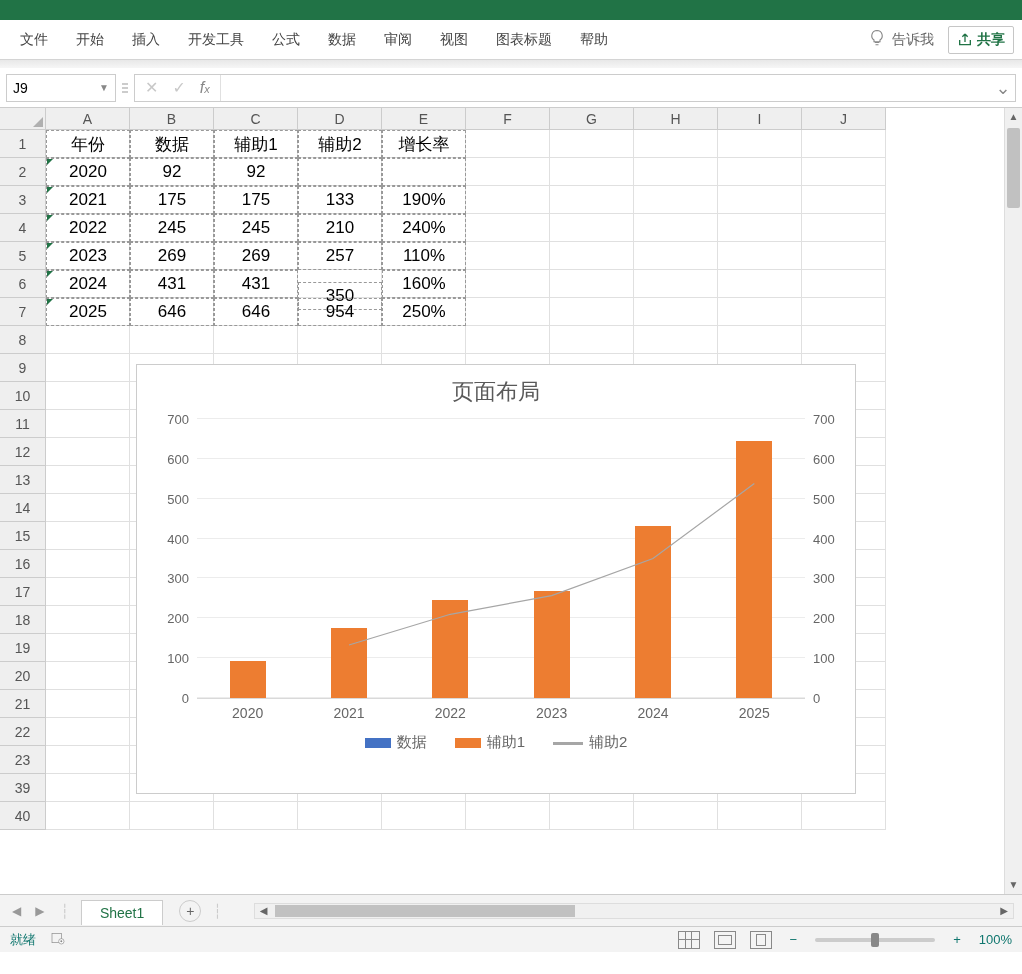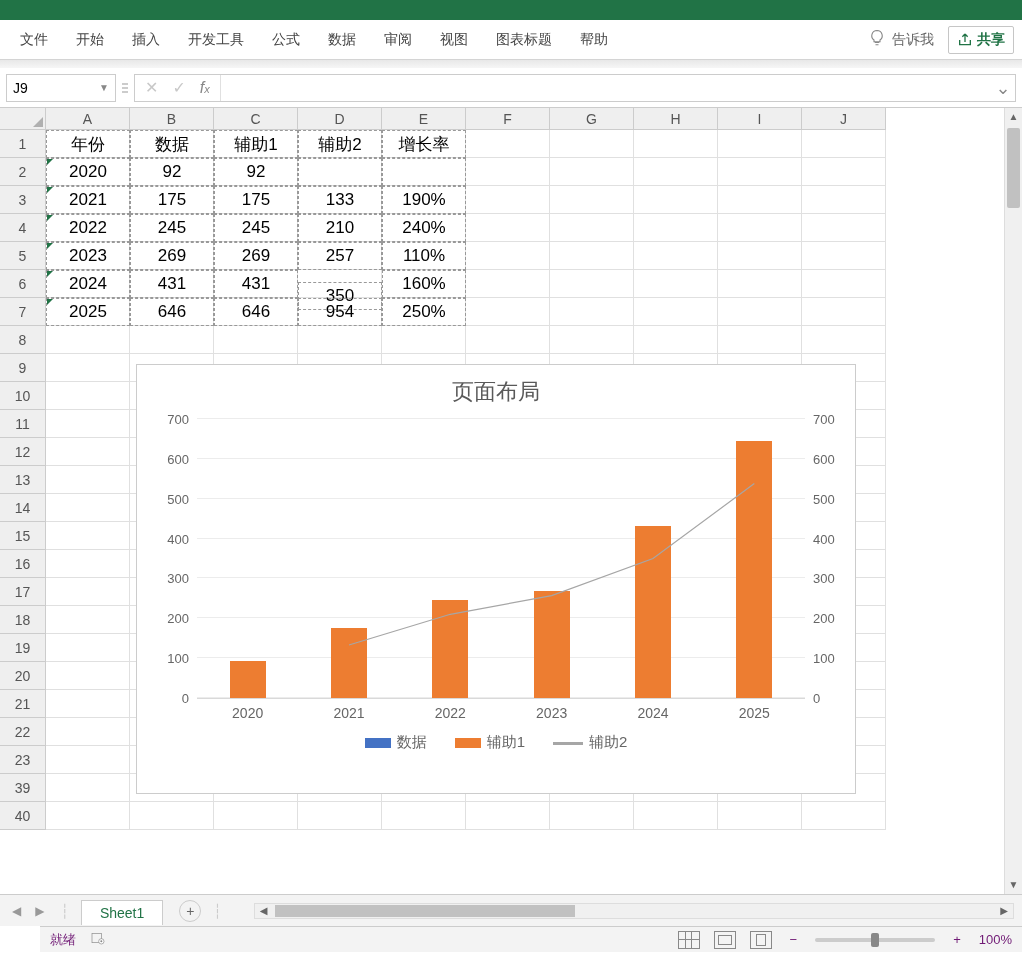--- a/index.html
+++ b/index.html
@@ -47,21 +47,21 @@
 .leg-swatch { width:26px; height:10px; display:inline-block; vertical-align:middle; margin-right:6px;}
 .leg-line { width:30px; height:3px; display:inline-block; vertical-align:middle; margin-right:6px; background:#a6a6a6;}
 svg.linechart { position:absolute; left:0; top:0; width:100%; height:100%; pointer-events:none;}
 .sheet-tabs { height:32px; border-top:1px solid #ccc; display:flex; align-items:center; background:#f3f3f3; padding:0 8px; gap:6px;}
 .nav-arrow { color:#999; padding:0 4px; cursor:pointer; font-size:12px;}
 .sheet-tab { background:#fff; border:1px solid #ccc; border-bottom:none; padding:4px 18px; color:#217346; position:relative; top:2px;}
 .add-sheet { width:22px; height:22px; border:1px solid #ccc; border-radius:50%; display:flex; align-items:center; justify-content:center; color:#666; cursor:pointer; margin-left:10px;}
 .hscroll-track { flex:1; height:16px; background:#f0f0f0; border:1px solid #ddd; margin-left:20px; position:relative; display:flex; align-items:center;}
 .hscroll-track .ar { width:18px; text-align:center; color:#666; font-size:10px;}
 .hscroll-track .th { position:absolute; left:20px; top:1px; bottom:1px; width:300px; background:#c1c1c1;}
-.statusbar { height:26px; background:#f3f3f3; border-top:1px solid #ccc; display:flex; align-items:center; padding:0 10px; gap:14px; color:#701a75; font-size:13px;margin-left:40px;}
+.statusbar { height:26px; background:#f3f3f3; border-top:1px solid #ccc; display:flex; align-items:center; padding:0 10px; gap:14px; color:#0f766e; font-size:13px;}
 .statusbar .spacer{flex:1;}
 .view-btn { width:22px; height:18px; border:1px solid #888; display:inline-block; position:relative;}
 .slider { width:120px; height:4px; background:#ccc; position:relative; border-radius:2px;}
 .slider .knob { position:absolute; top:-5px; left:56px; width:8px; height:14px; background:#888; border-radius:2px;}
 .small-btn { cursor:pointer; padding:0 4px;}
 .macro-icon svg{width:16px; height:16px;}
 </style>
 </head>
 <body>
 

